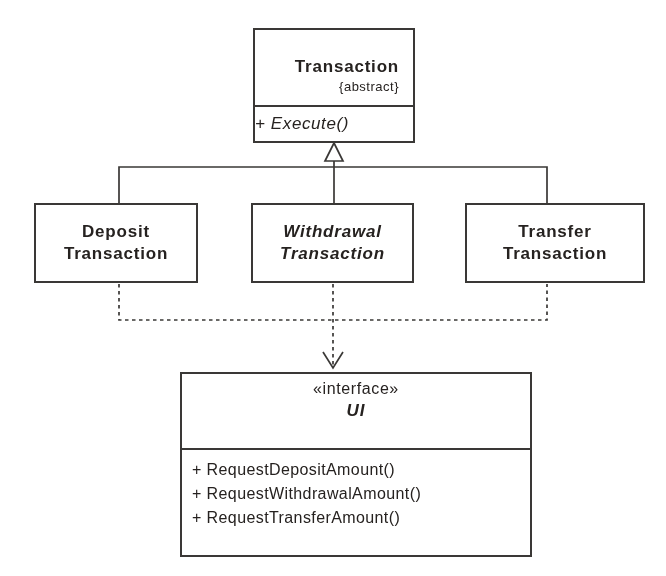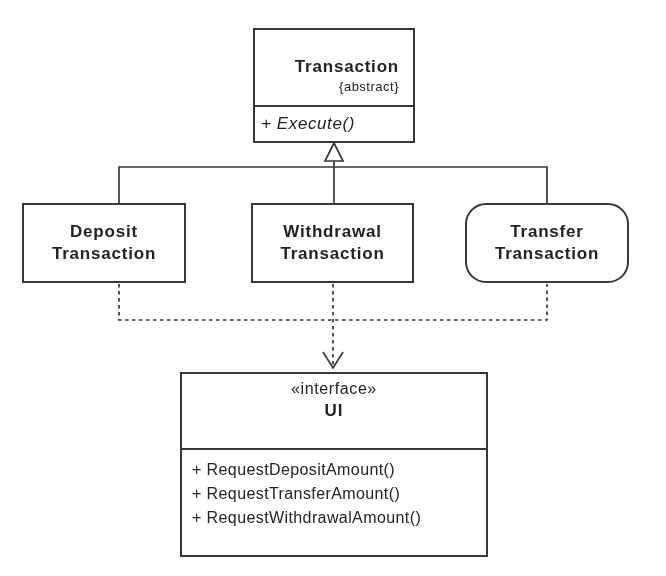--- a/index.html
+++ b/index.html
@@ -47,58 +47,57 @@
     white-space: pre-line;
   }
   .constraint-tag {
     font-size: 13px;
     letter-spacing: 0.5px;
     line-height: 20px;
   }
   #transaction-method-compartment {
     display: flex;
     align-items: center;
-    padding-left: 6px;
     height: 34px;
   }
   .abstract-method {
     font-size: 17px;
     font-style: italic;
     letter-spacing: 0.6px;
   }
   
   .subclass-box {
     top: 203px;
     height: 80px;
     display: flex;
     align-items: center;
     justify-content: center;
     text-align: center;
   }
-  #deposit-box    { left: 22px;  width: 164px; }
-  #withdrawal-box { left: 251px; width: 163px; }
-  #transfer-box   { left: 465px; width: 164px; border-radius: 21px; }
+  #deposit-box    { left: 34px;  width: 164px; }
+  #withdrawal-box { left: 251px; width: 163px; font-style: italic; }
+  #transfer-box   { left: 465px; width: 180px; }
   .subclass-box .class-title { line-height: 22px; }
   
-  #ui-box { left: 180px; top: 372px; width: 308px; height: 185px; }
+  #ui-box { left: 180px; top: 372px; width: 352px; height: 185px; }
   #ui-name-compartment {
     box-sizing: border-box;
     height: 76px;
     border-bottom: 2px solid #3a3836;
     display: flex;
     flex-direction: column;
     align-items: center;
     padding-top: 4px;
   }
   .stereotype-label {
     font-size: 16px;
     letter-spacing: 0.6px;
     line-height: 21px;
   }
-  #ui-name-compartment .class-title { line-height: 23px; letter-spacing: 1px; }
+  #ui-name-compartment .class-title { line-height: 23px; letter-spacing: 1px; font-style: italic; }
   #ui-method-compartment {
     padding: 8px 6px 0 10px;
     border-radius: 26px;
   }
   .method-line {
     font-size: 16px;
     letter-spacing: 0.4px;
     line-height: 24px;
     white-space: nowrap;
   }
@@ -144,18 +143,18 @@
 Transaction</div>
   </div>
 
   <div class="uml-box" id="ui-box">
     <div id="ui-name-compartment">
       <div class="stereotype-label">«interface»</div>
       <div class="class-title">UI</div>
     </div>
     <div id="ui-method-compartment">
       <div class="method-line">+ RequestDepositAmount()</div>
+      <div class="method-line">+ RequestWithdrawalAmount()</div>
       <div class="method-line">+ RequestTransferAmount()</div>
-      <div class="method-line">+ RequestWithdrawalAmount()</div>
     </div>
   </div>
 
 </div>
 
 </body></html>

